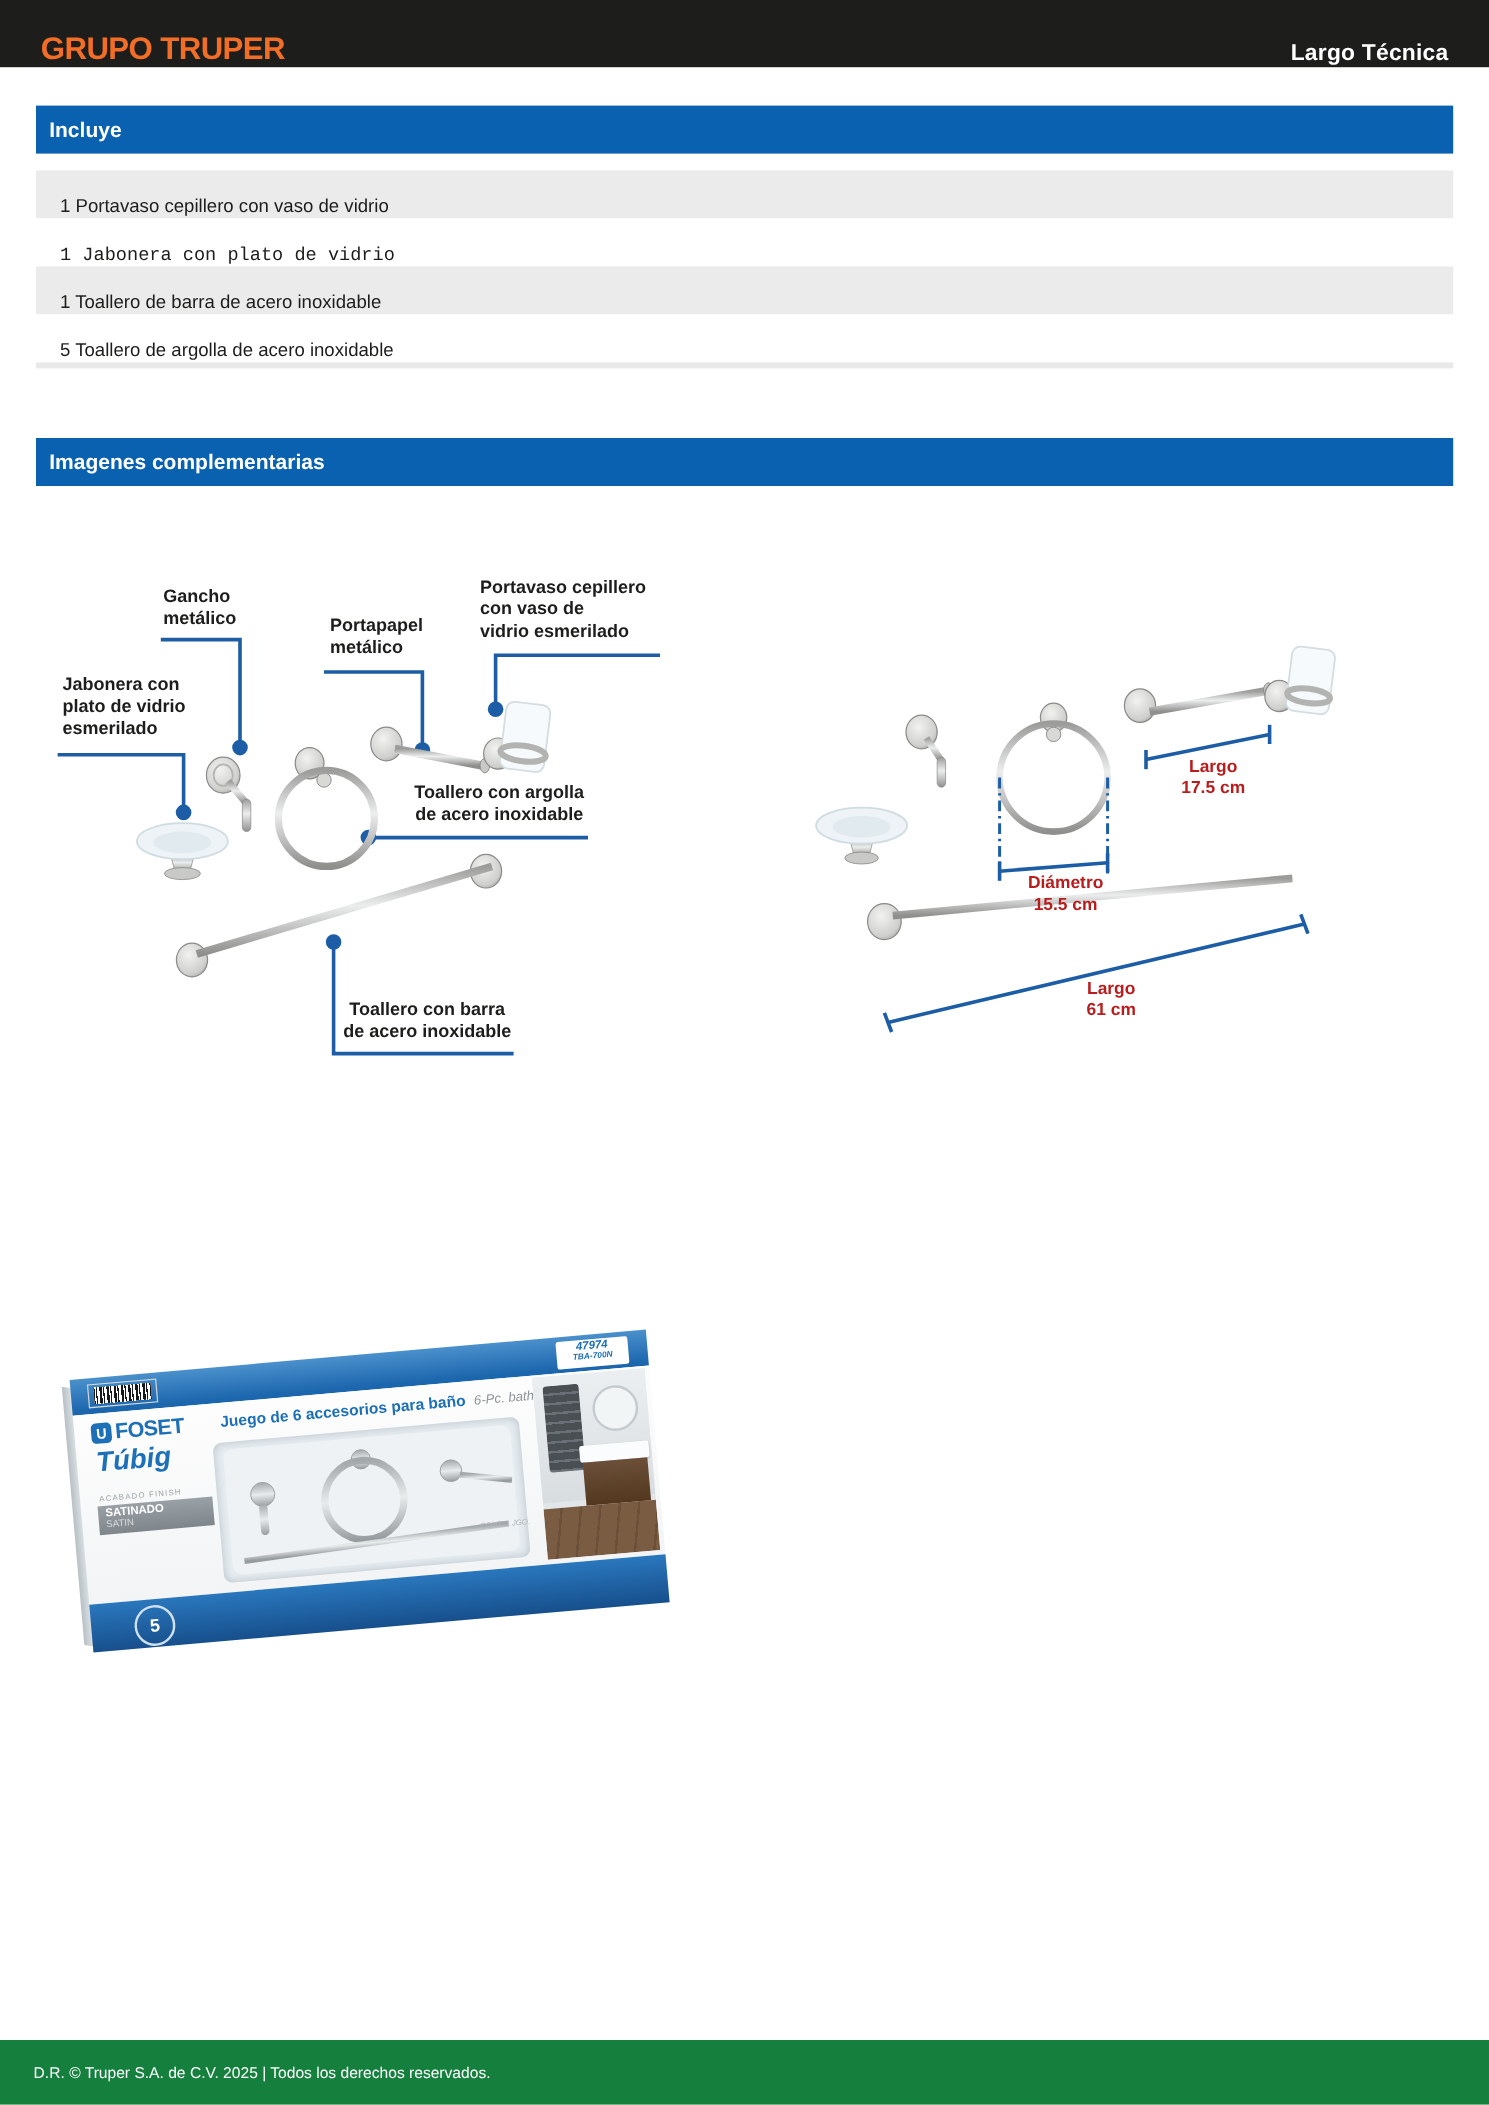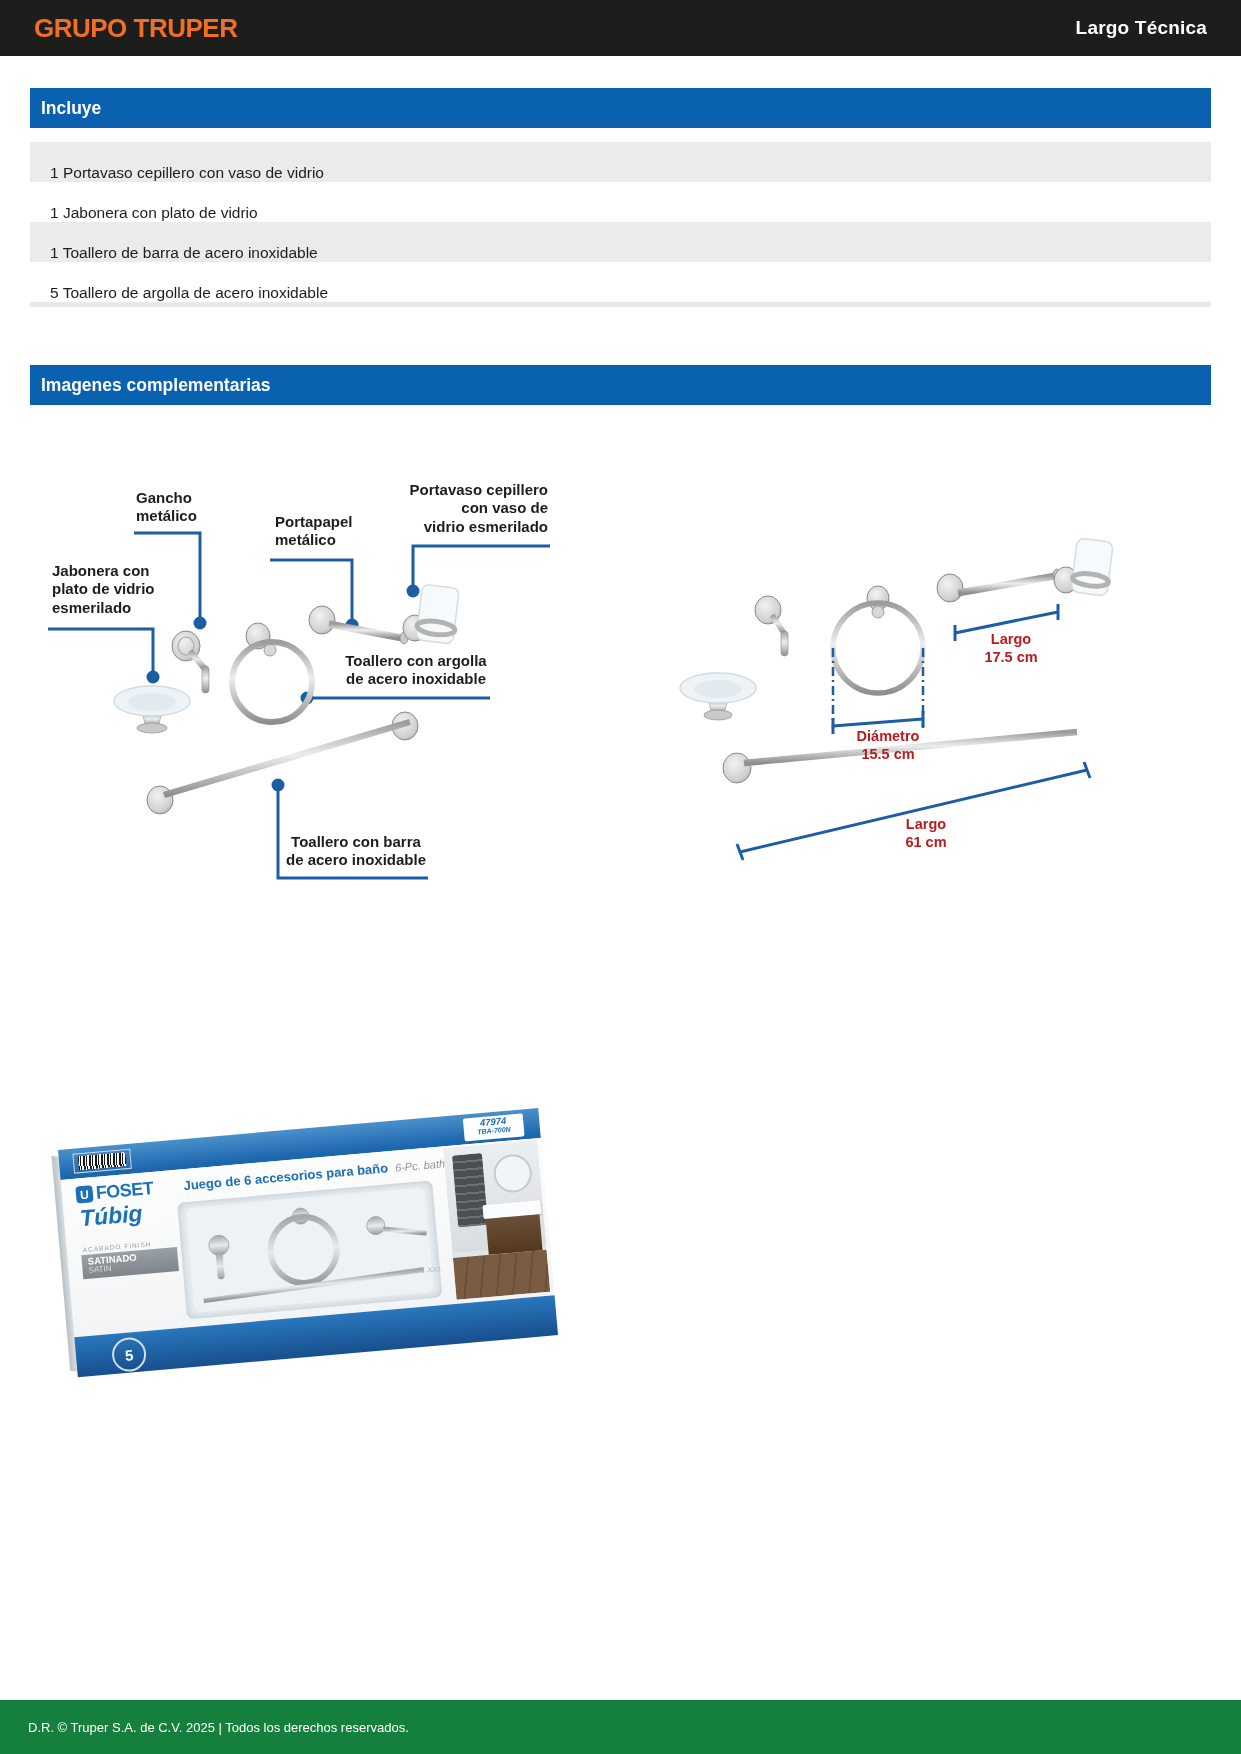--- a/index.html
+++ b/index.html
@@ -3,21 +3,21 @@
 <meta charset="utf-8">
 <style>
   html,body{margin:0;padding:0;background:#ffffff;}
   body{
     width:1241px;height:1754px;position:relative;overflow:hidden;
     font-family:"Liberation Sans","DejaVu Sans",sans-serif;
     color:#1d1d1b;
   }
   
   .topbar{position:absolute;top:0;left:0;width:1241px;height:56px;background:#1d1d1b;
-    display:flex;align-items:center;justify-content:space-between;padding:0 34px;box-sizing:border-box;}
+    display:flex;align-items:flex-end;justify-content:space-between;padding:0 34px;box-sizing:border-box;}
   .brand{color:#f26e26;font-weight:bold;font-size:26px;letter-spacing:-0.5px;}
   .doc-type{color:#ffffff;font-size:19px;font-weight:bold;letter-spacing:0.2px;}
   
   .section-bar{position:absolute;left:30px;width:1181px;height:40px;background:#0a61af;
     display:flex;align-items:center;}
   .section-bar span{color:#ffffff;font-weight:bold;font-size:17.5px;padding-left:11px;}
   .bar-incluye{top:88px;}
   .bar-imagenes{top:365px;}
   
   .inc-row{position:absolute;left:30px;width:1181px;height:40px;display:flex;align-items:flex-end;
@@ -97,21 +97,21 @@
   <div class="brand">GRUPO TRUPER</div>
   <div class="doc-type">Largo Técnica</div>
 </div>
 
 <div class="section-bar bar-incluye">
   <span>Incluye</span>
 </div>
 <div class="inc-row row-gray" style="top:142px;">
   <span>1 Portavaso cepillero con vaso de vidrio</span>
 </div>
-<div class="inc-row row-white" style="top:182px;">
+<div class="inc-row row-white" style="top:182px;font-family:Liberation Mono, monospace;">
   <span>1 Jabonera con plato de vidrio</span>
 </div>
 <div class="inc-row row-gray" style="top:222px;">
   <span>1 Toallero de barra de acero inoxidable</span>
 </div>
 <div class="inc-row row-white" style="top:262px;">
   <span>5 Toallero de argolla de acero inoxidable</span>
 </div>
 <div class="rows-separator"></div>
 
@@ -188,21 +188,21 @@
     <ellipse cx="375" cy="256" rx="13" ry="14" fill="url(#plateL)" stroke="#8a8a88" stroke-width="1"></ellipse>
     <ellipse cx="130" cy="330" rx="13" ry="14" fill="url(#plateL)" stroke="#8a8a88" stroke-width="1"></ellipse>
     <line x1="134" y1="325" x2="380" y2="252" stroke="url(#metL)" stroke-width="6.5"></line>
   </g>
 </svg>
 
 <div class="callout-label" style="left:136px;top:489px;">Gancho
 metálico</div>
 <div class="callout-label" style="left:275px;top:513px;">Portapapel
 metálico</div>
-<div class="callout-label" style="left:400px;top:481px;width:148px;text-align:right;">Portavaso cepillero
+<div class="callout-label" style="left:400px;top:481px;width:148px;text-align:left;">Portavaso cepillero
 con vaso de
 vidrio esmerilado</div>
 <div class="callout-label" style="left:52px;top:562px;">Jabonera con
 plato de vidrio
 esmerilado</div>
 <div class="callout-label" style="left:340px;top:652px;width:152px;text-align:center;">Toallero con argolla
 de acero inoxidable</div>
 <div class="callout-label" style="left:282px;top:833px;width:148px;text-align:center;">Toallero con barra
 de acero inoxidable</div>
 

